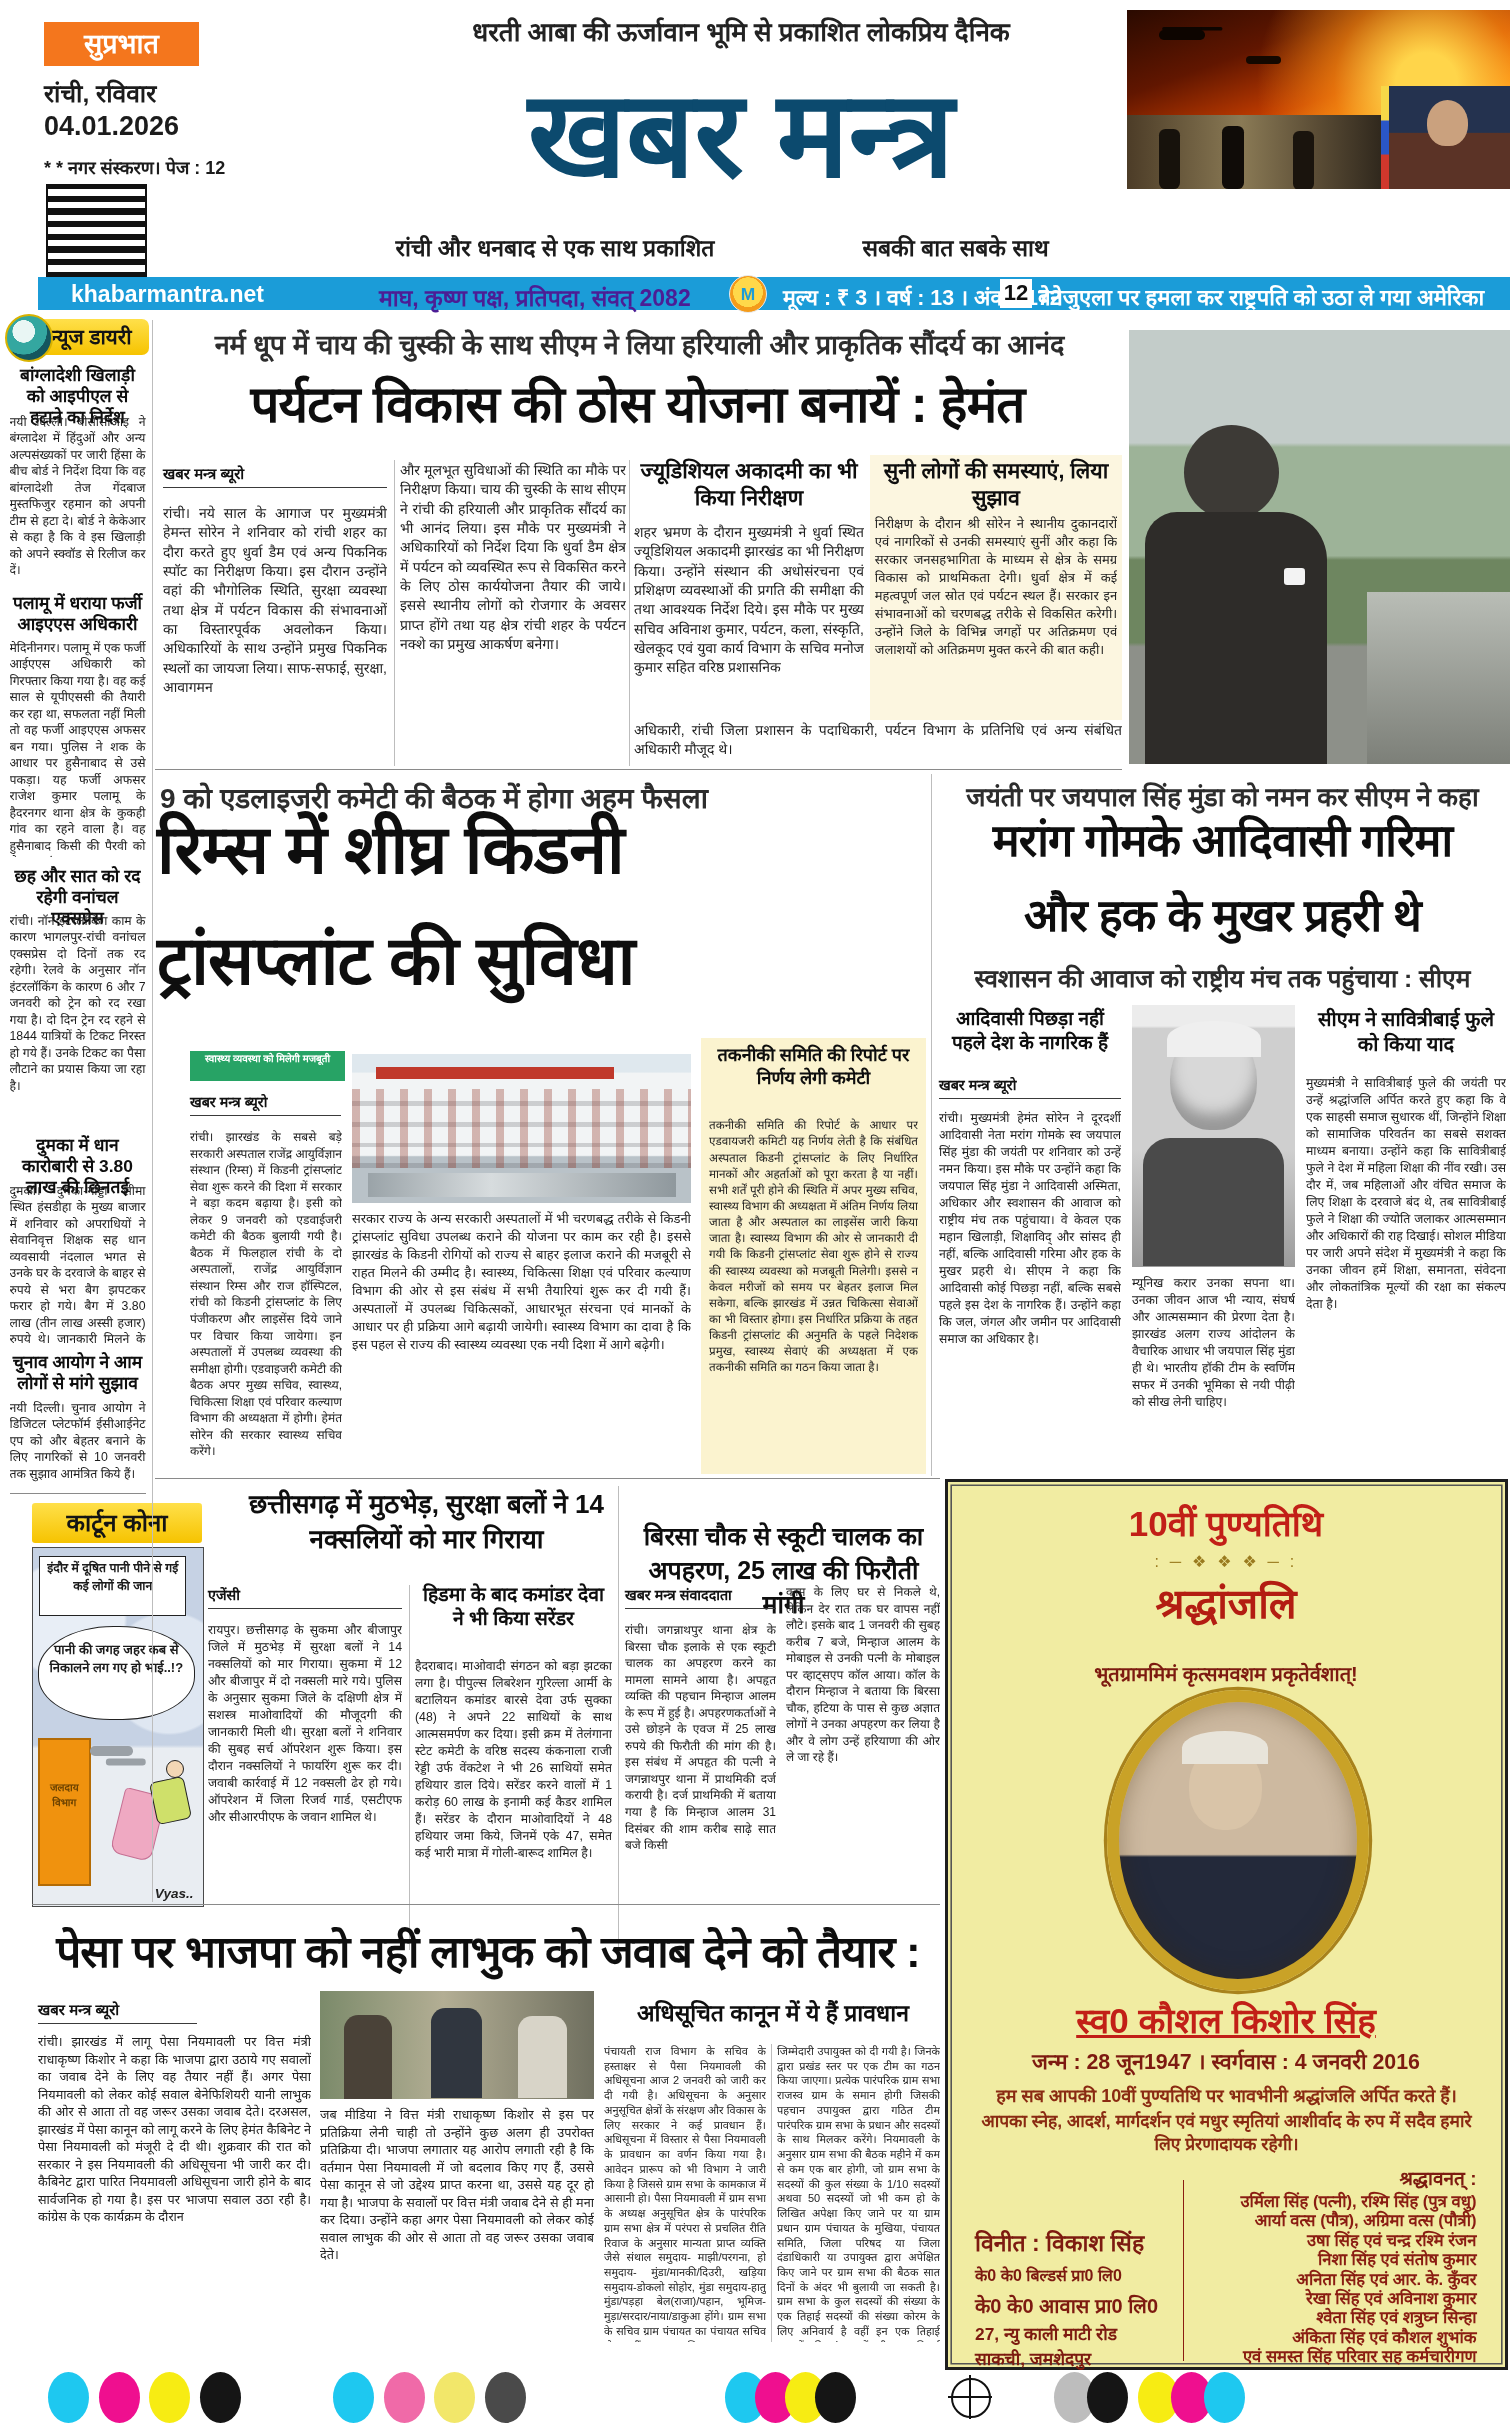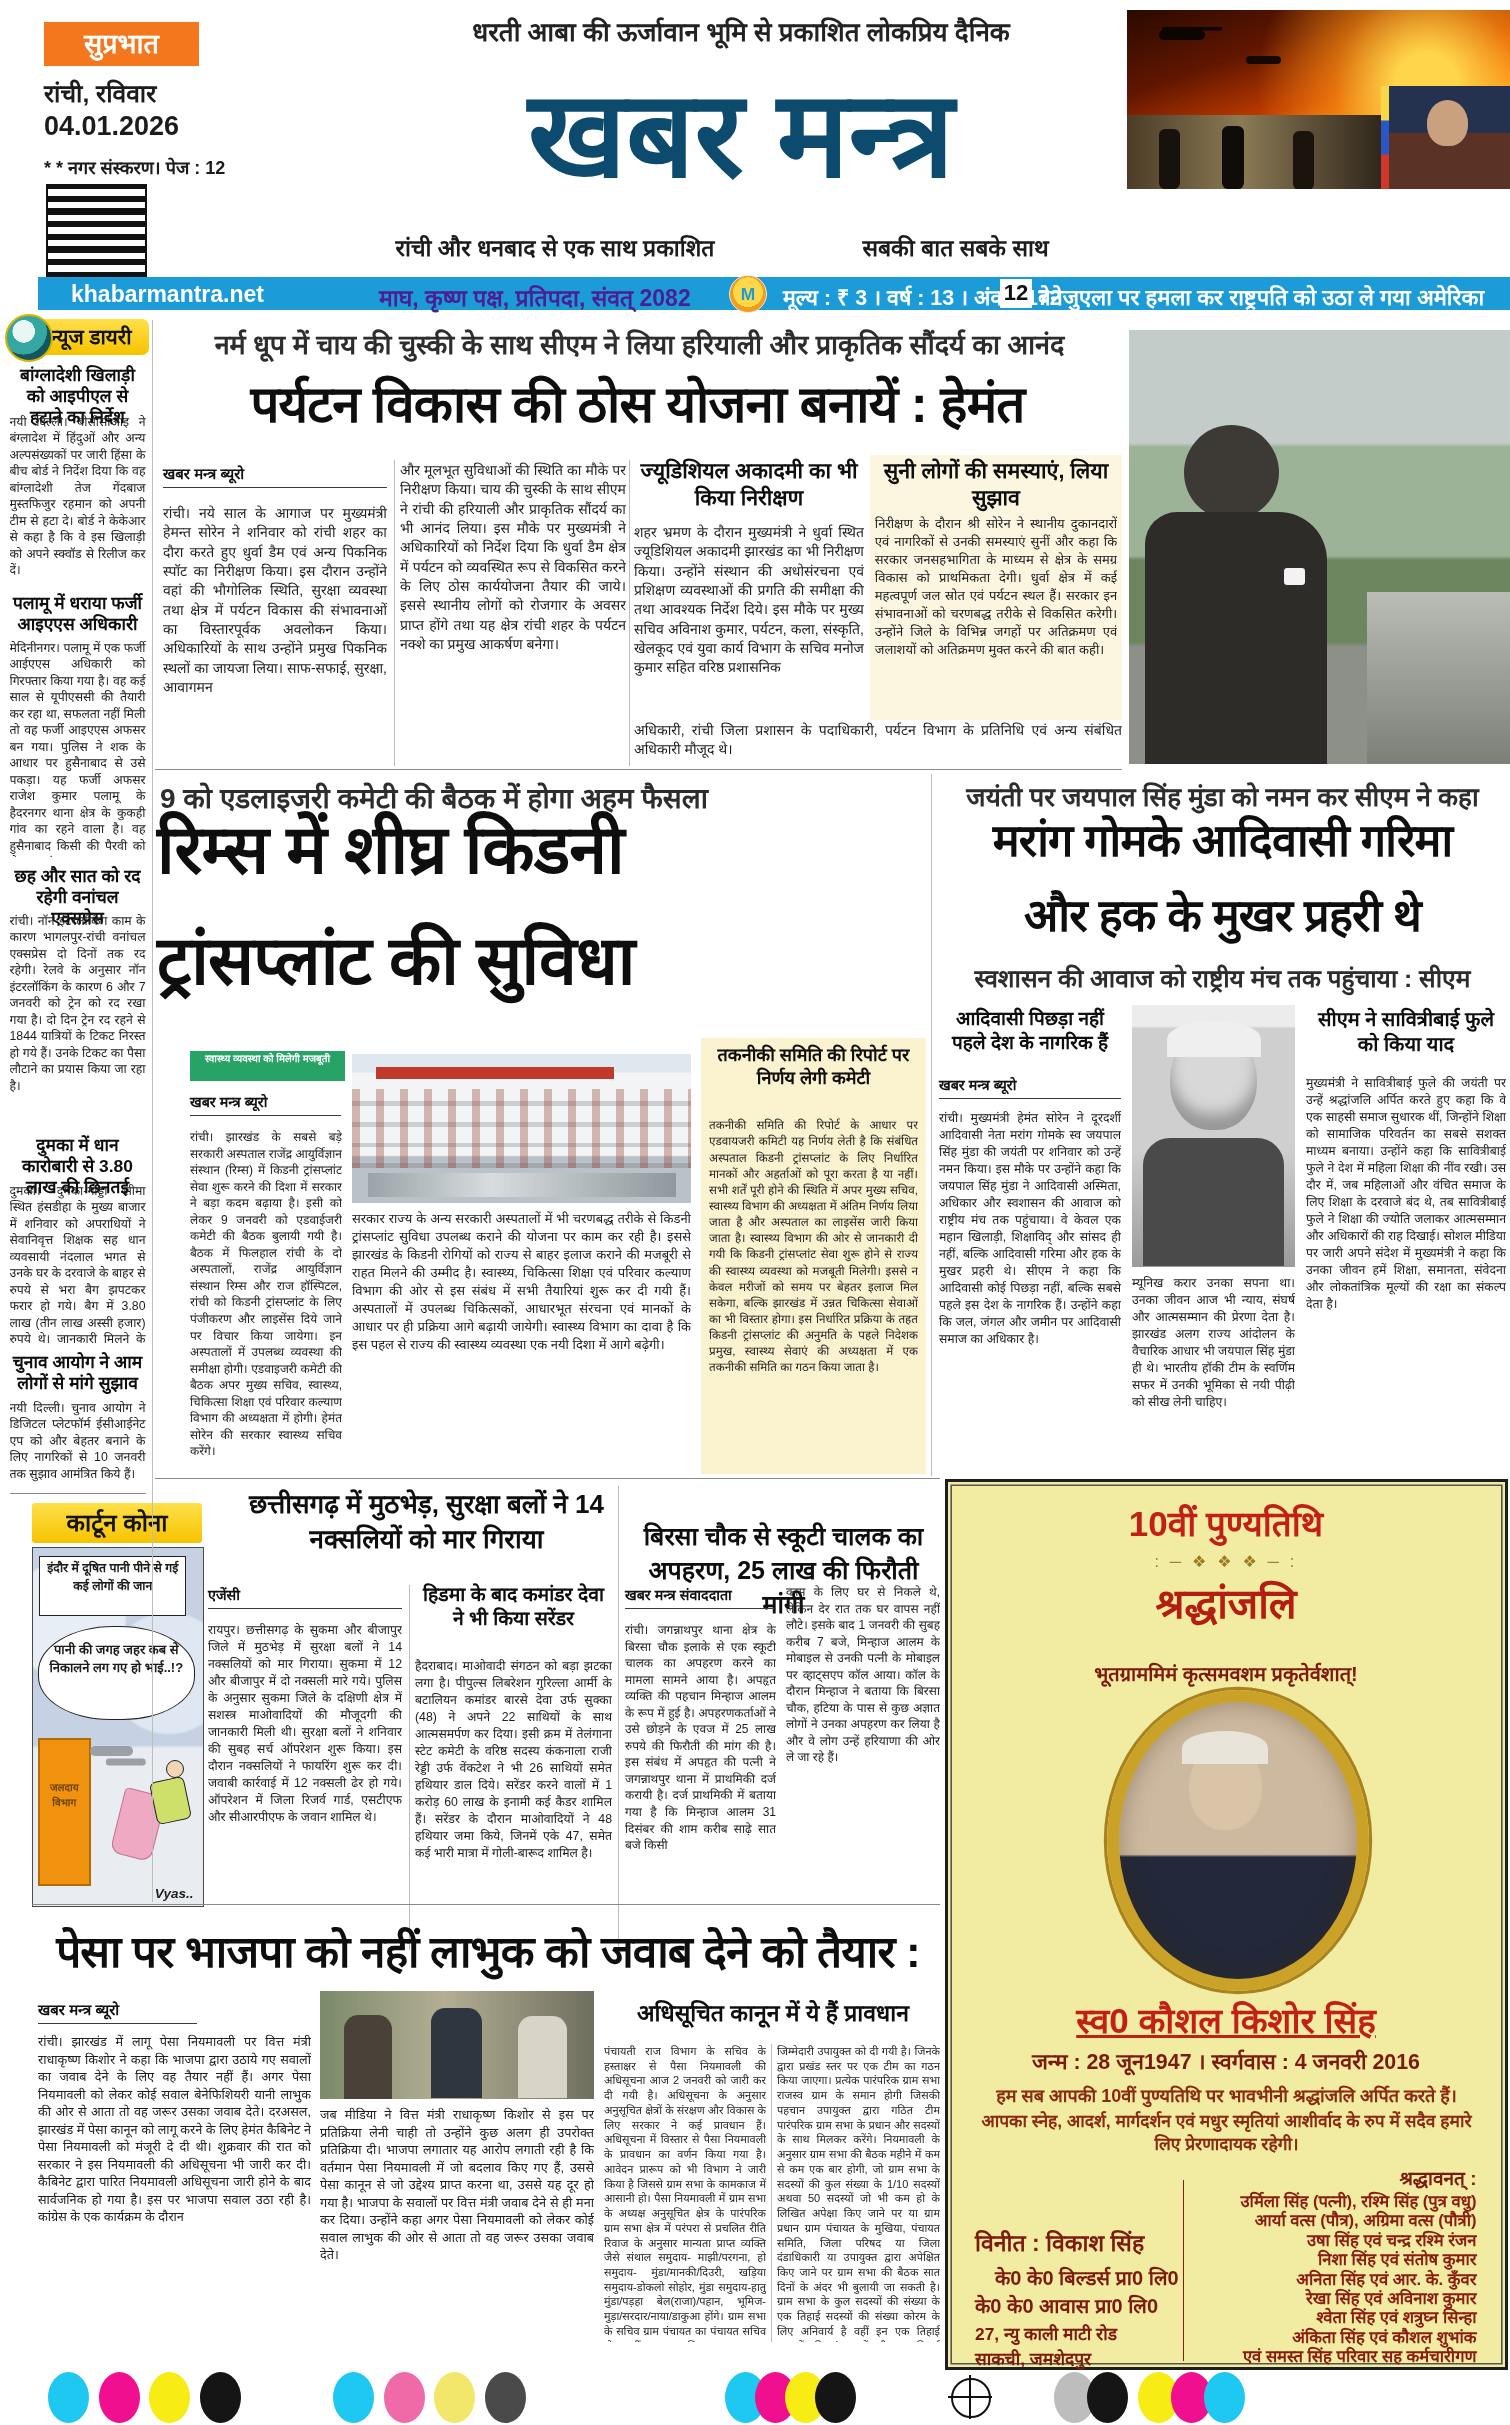--- a/index.html
+++ b/index.html
@@ -238,21 +238,21 @@
       <div>निशा सिंह एवं संतोष कुमार</div>
       <div>अनिता सिंह एवं आर. के. कुँवर</div>
       <div>रेखा सिंह एवं अविनाश कुमार</div>
       <div>श्वेता सिंह एवं शत्रुघ्न सिन्हा</div>
       <div>अंकिता सिंह एवं कौशल शुभांक</div>
       <div>एवं समस्त सिंह परिवार सह कर्मचारीगण</div>
     </div>
     <div class="abs" style="left:235px;top:698px;height:181px;border-left:1.6px solid #8a1d12;"></div>
 
     <div class="abs admar" style="left:27px;top:744px;width:206px;font-size:23px;font-weight:800;">विनीत : विकाश सिंह</div>
-    <div class="abs admar" style="left:27px;top:782px;width:208px;font-size:20px;font-weight:800;margin-left:20px;">के0 के0 बिल्डर्स प्रा0 लि0</div>
+    <div class="abs admar" style="left:27px;top:782px;width:208px;font-size:16px;font-weight:800;">के0 के0 बिल्डर्स प्रा0 लि0</div>
     <div class="abs admar" style="left:27px;top:810px;width:208px;font-size:20px;font-weight:800;">के0 के0 आवास प्रा0 लि0</div>
     <div class="abs admar" style="left:27px;top:839px;width:208px;font-size:17.4px;font-weight:700;">27, न्यु काली माटी रोड</div>
     <div class="abs admar" style="left:27px;top:864px;width:208px;font-size:17.4px;font-weight:700;">साकची, जमशेदपुर</div>
   </div>
 
   <div class="abs" style="left:48px;top:2372px;">
     <span class="dot" style="background:#1ec8f0;"></span><span class="dot" style="background:#ef0f8f;"></span><span class="dot" style="background:#f7ec13;"></span><span class="dot" style="background:#151515;"></span>
   </div>
   <div class="abs" style="left:333px;top:2372px;">
     <span class="dot" style="background:#1ec8f0;"></span><span class="dot" style="background:#f06aa8;"></span><span class="dot" style="background:#f2e76a;"></span><span class="dot" style="background:#4a4a4a;"></span>

